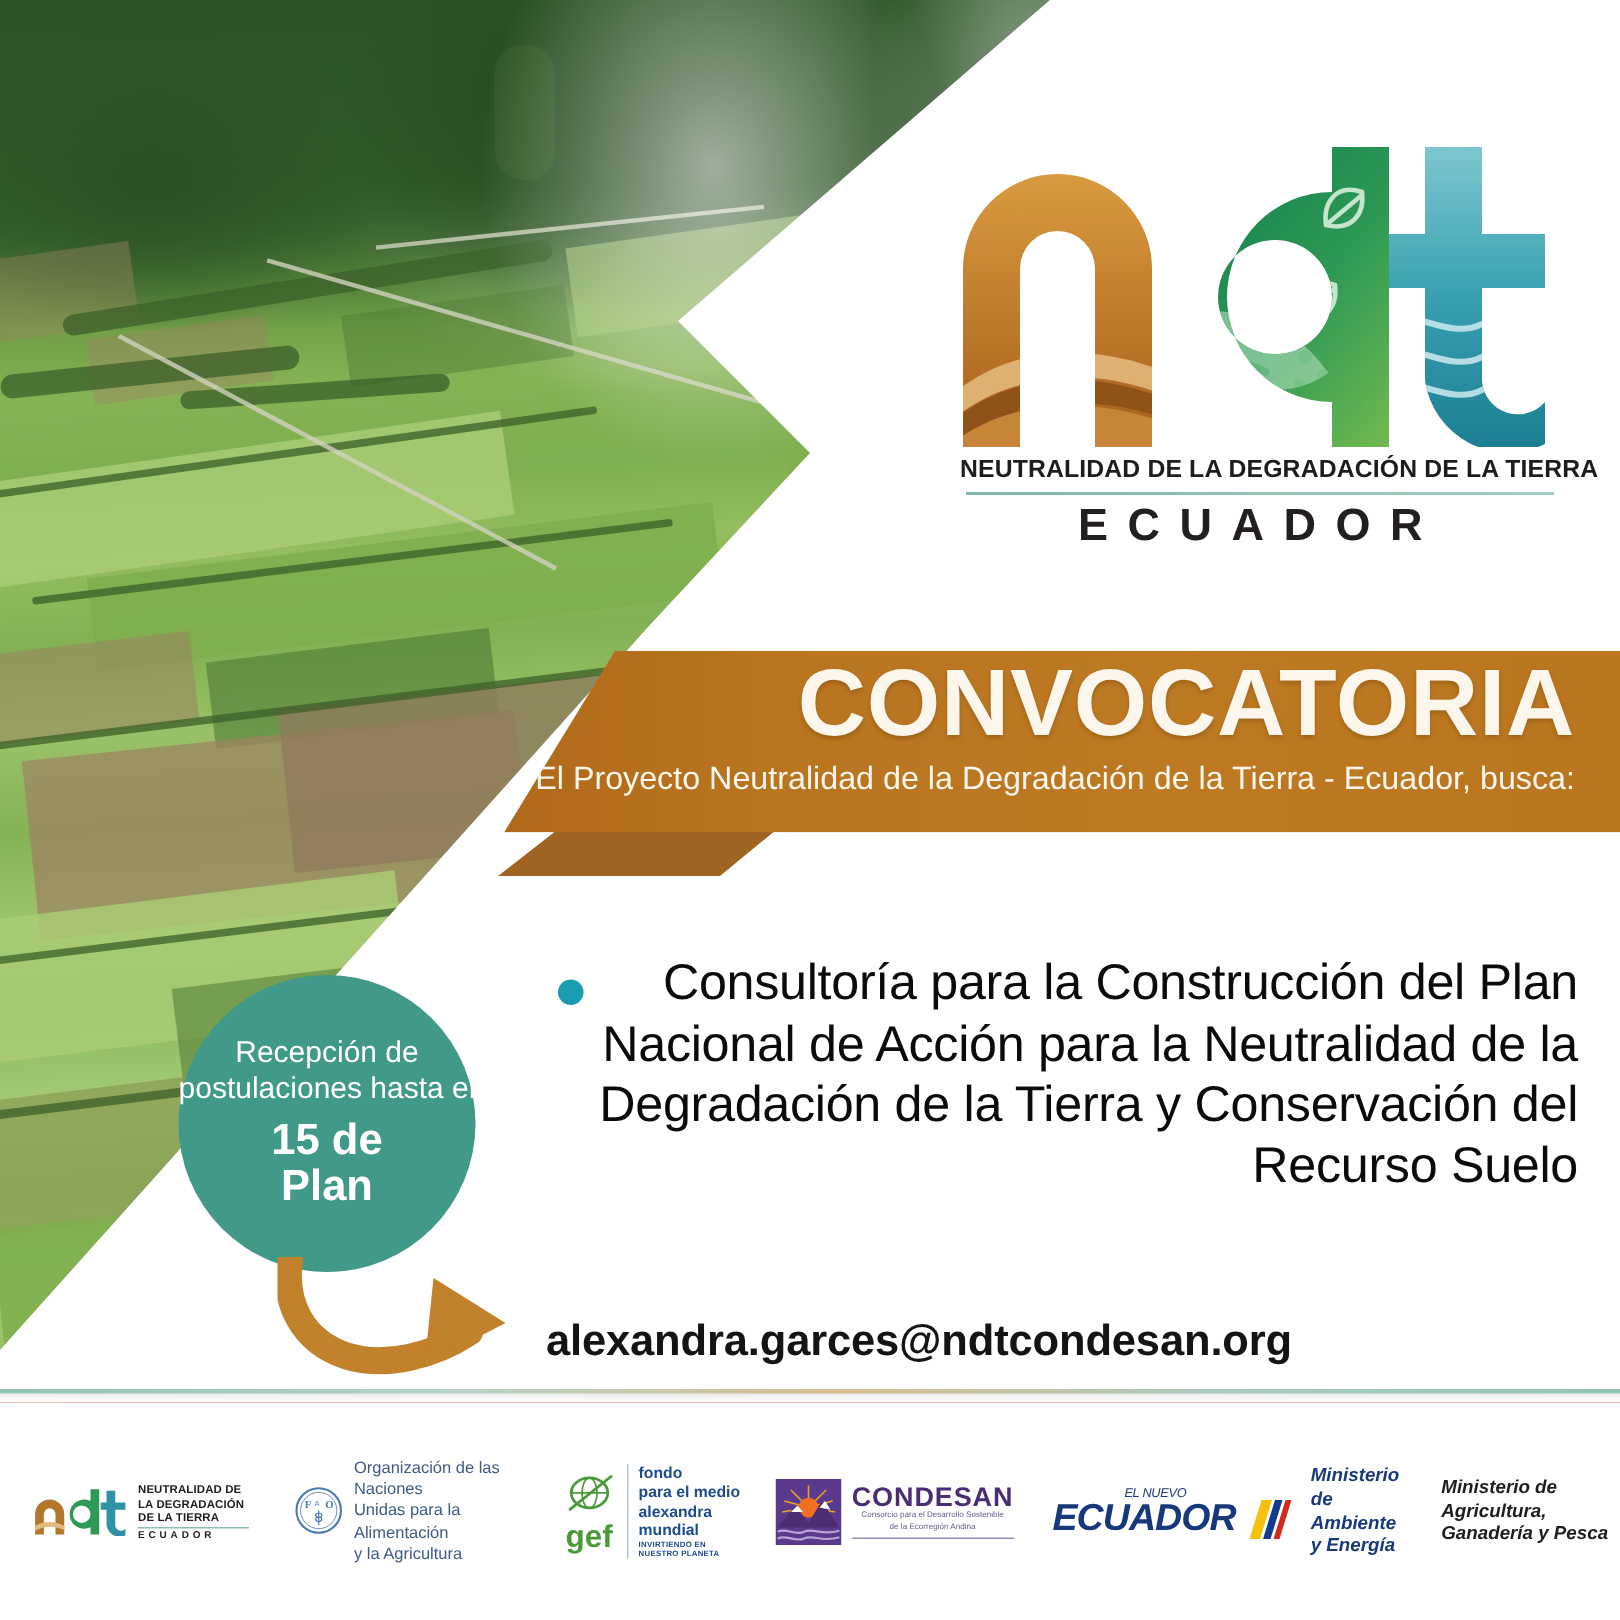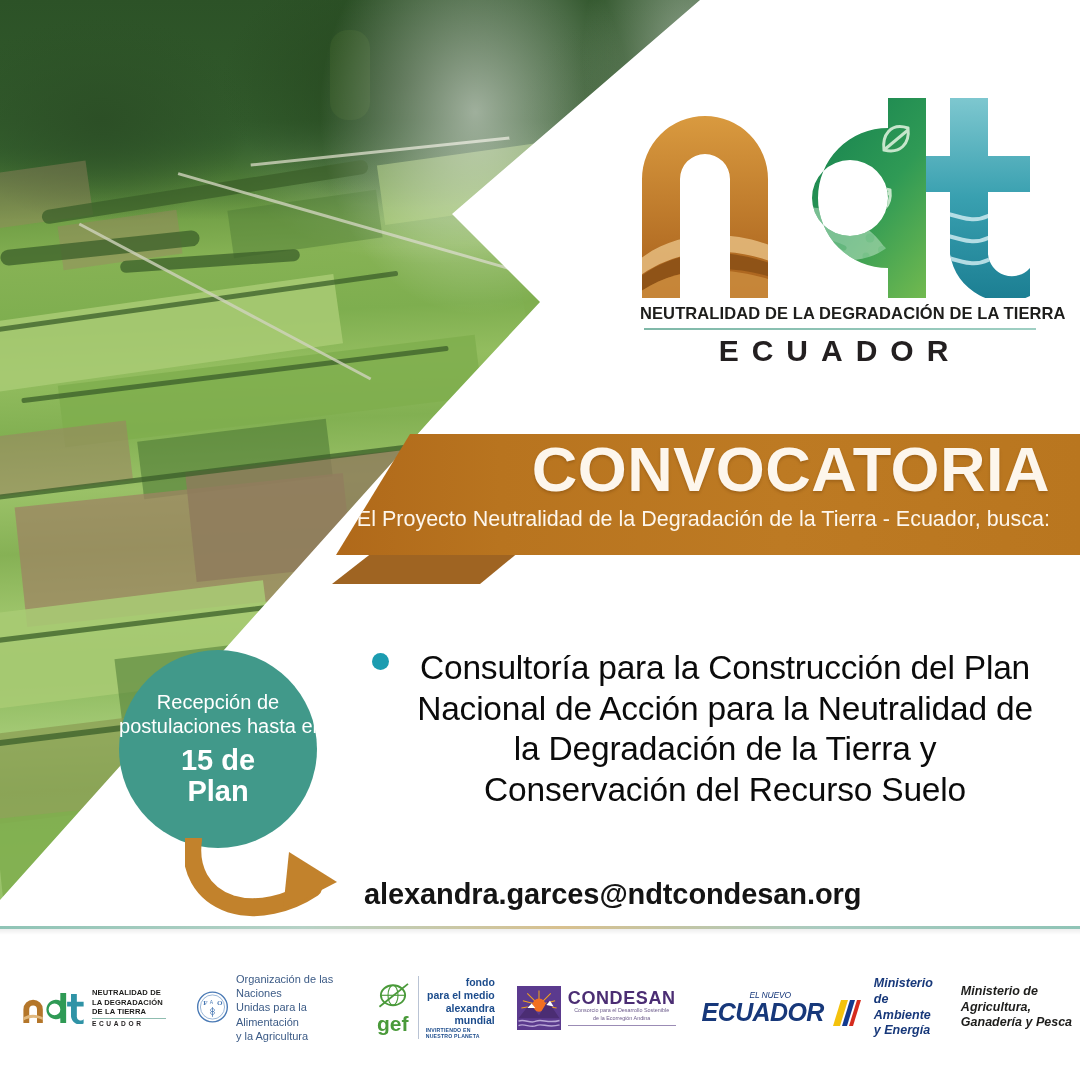--- a/index.html
+++ b/index.html
@@ -97,21 +97,21 @@
     color:#fdf6ec;font-size:21.5px;font-weight:400;letter-spacing:0px;
   }
 
   
   .main-block{position:absolute;left:372px;top:636px;width:680px;}
   .bullet{
     position:absolute;left:0px;top:17px;width:17px;height:17px;border-radius:50%;
     background:#1b9cb0;
   }
   .main-text{
-    margin:12px;padding-left:26px;text-align:center;color:#0b0b0b;
+    margin:0;padding-left:26px;text-align:right;color:#0b0b0b;
     font-size:33.5px;line-height:1.215;font-weight:400;letter-spacing:-.2px;
   }
 
   
   .circle{
     position:absolute;left:119px;top:650px;width:198px;height:198px;border-radius:50%;
     background:#41998a;display:flex;flex-direction:column;
     align-items:center;justify-content:center;text-align:center;color:#ffffff;
   }
   .circle .l1{font-size:20px;line-height:1.22;font-weight:400;}
@@ -140,21 +140,21 @@
 
   .flogo{display:flex;align-items:center;gap:7px;}
 
   
   .fndt{display:flex;align-items:center;gap:6px;}
   .fndt-sub{font-size:7.6px;font-weight:700;color:#1d1d1b;line-height:1.25;letter-spacing:.1px;}
   .fndt-rule{width:74px;height:1px;background:#8fbdb0;margin:1px 0;}
   .fndt-ec{font-size:6.6px;font-weight:700;letter-spacing:2.6px;color:#231f20;}
 
   .fao-txt{font-size:11px;line-height:1.3;color:#3c5b86;font-weight:400;}
-  .gef-txt{font-size:10.5px;line-height:1.22;color:#1c4c8c;font-weight:700;text-align:right;}
+  .gef-txt{font-size:10.5px;line-height:1.22;color:#1c4c8c;font-weight:700;}
   .gef-small{font-size:5.2px;color:#1c4c8c;font-weight:700;letter-spacing:.2px;}
   .gef-word{font-size:21px;font-weight:700;color:#4a9a3a;line-height:.9;}
   .cond-name{font-size:18px;font-weight:700;color:#4b2d73;letter-spacing:.6px;line-height:1;}
   .cond-sub{font-size:5.4px;color:#6b5a8a;line-height:1.3;text-align:center;}
   .cond-rule{height:1px;background:#9b8cb5;margin-top:3px;}
   .ecu-word{font-style:italic;font-weight:700;font-size:25px;color:#17387a;letter-spacing:-.6px;line-height:.95;}
   .ecu-small{font-style:italic;font-weight:400;font-size:8.5px;color:#17387a;letter-spacing:-.2px;}
   .min-txt{font-size:12.5px;font-weight:700;font-style:italic;color:#17387a;line-height:1.25;}
   .min2-txt{font-size:12.5px;font-weight:700;font-style:italic;color:#1d1d1b;line-height:1.25;}
 </style>

